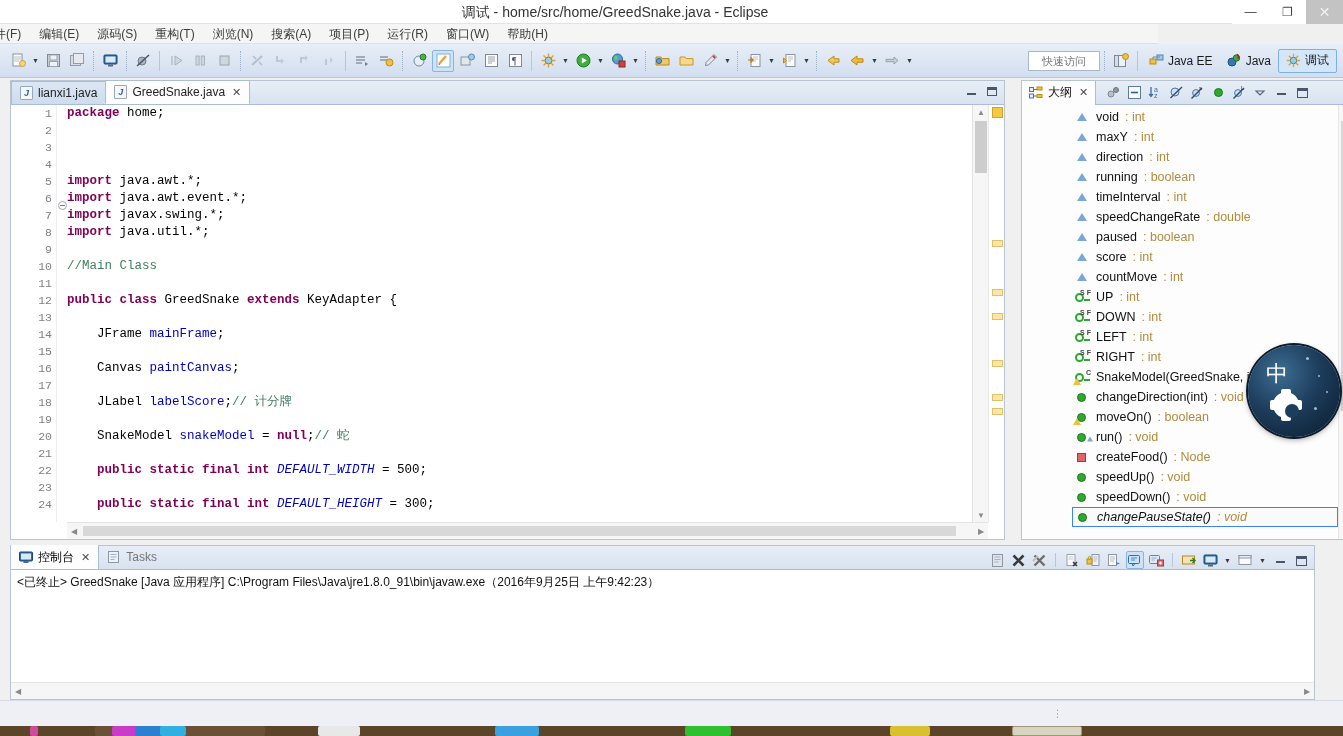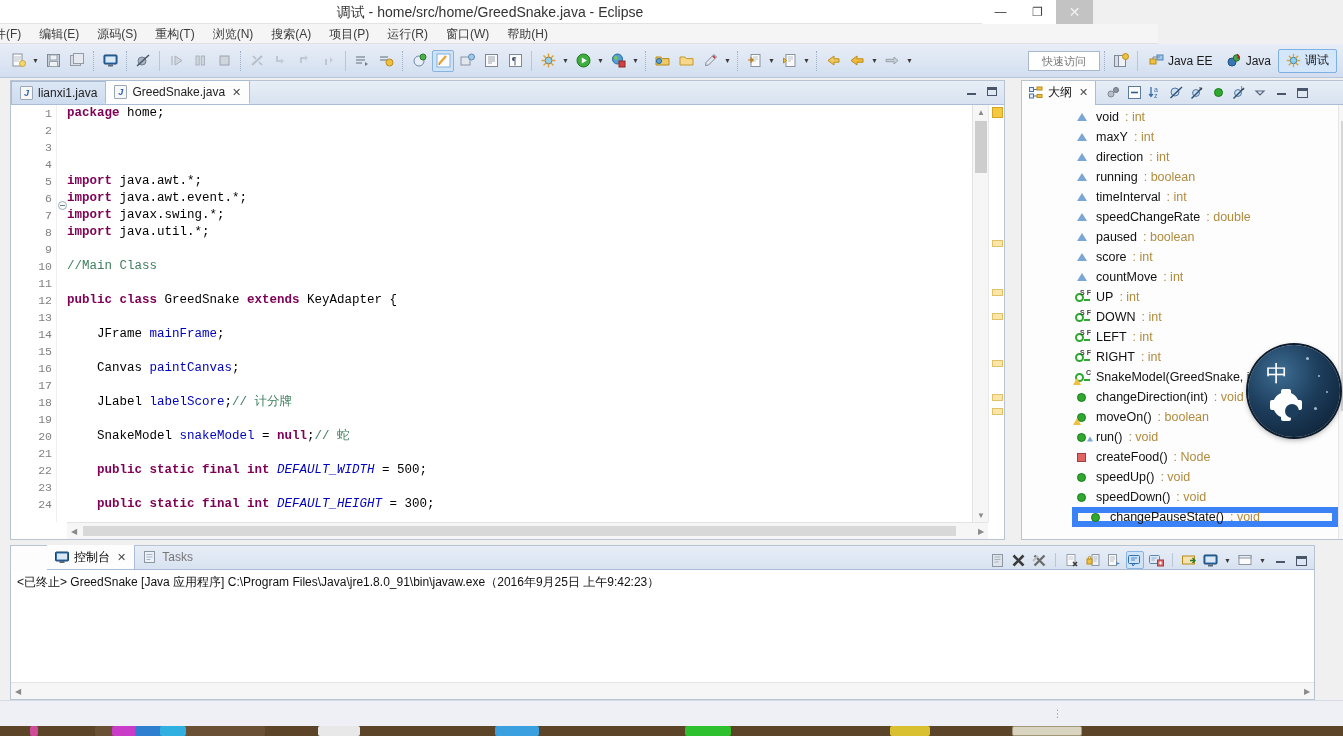--- a/index.html
+++ b/index.html
@@ -6,21 +6,21 @@
   html, body {
     width: 1343px; height: 736px;
     overflow: hidden;
     font-family: "Liberation Sans", sans-serif;
     background: #f0f0f0;
   }
   body { position: relative; }
 
   
   .titlebar {
-    position: absolute; top: 0; left: 0; width: 1093px; height: 24px;
+    position: absolute; top: 0; left: 0; width: 1343px; height: 24px;
     background: #ffffff;
     border-bottom: 1px solid #e3e3e3;
   }
   .title-text {
     position: absolute; left: 0; right: 113px; top: 0; height: 24px;
     line-height: 24px; text-align: center;
     font-size: 14px; color: #333;
   }
   .win-btns { position: absolute; right: 0; top: 0; height: 24px; display: flex; }
   .win-btn {
@@ -177,21 +177,21 @@
     font-size: 12px; color: #111; background: #fdfdfd;
     border-right: 1px solid #a9bdd6;
   }
   .oh-icons { display: flex; align-items: center; gap: 6px; margin-left: 10px; }
   .oh-ic { width: 15px; height: 15px; position: relative; }
   .outline-list { position: absolute; top: 24px; left: 0; right: 16px; bottom: 0; overflow: hidden; padding-top: 2px; }
   .oitem {
     height: 20px; display: flex; align-items: center; gap: 6px;
     padding-left: 52px; font-size: 12.5px; color: #111;
   }
-  .oitem.selected { border: 6px solid #3b82f6; background: #fafafa; margin-left: 50px; padding-left: 10px; }
+  .oitem.selected { border: 1px solid #3b82f6; background: #fafafa; margin-left: 50px; padding-left: 2px; font-style: italic; }
   .oitem .oname { color: #111; }
   .oitem .otype { color: #b08b3e; }
   .oi-ico { width: 16px; height: 14px; position: relative; flex: 0 0 16px; }
   .tri {
     width: 0; height: 0; border-left: 5px solid transparent; border-right: 5px solid transparent;
     border-bottom: 8px solid transparent; position: absolute; left: 3px; top: 3px;
   }
   .tri-o { border-bottom-color: #7aa7d4; }
   .dot-g { position: absolute; left: 3px; top: 3px; width: 9px; height: 9px; border-radius: 50%; background: #2ea82e; border: 1px solid #197a19; }
   .sq-r { position: absolute; left: 3px; top: 3px; width: 9px; height: 9px; background: #e06666; border: 1px solid #a23b3b; }
@@ -209,21 +209,21 @@
     position: absolute; right: 0; top: 24px; bottom: 0; width: 16px;
     background: #f7f7f7; border-left: 1px solid #e6e6e6;
   }
   .ovs-up, .ovs-dn { width: 16px; height: 14px; display: flex; align-items: center; justify-content: center; font-size: 8px; color: #8a8a8a; }
   .ovs-dn { position: absolute; bottom: 0; }
   .ovs-thumb { position: absolute; left: 2px; top: 16px; width: 12px; height: 290px; background: #d6d6d6; }
 
   
   .console-panel {
     position: absolute; left: 10px; top: 545px; width: 1305px; height: 155px;
-    background: #fdfdfd; border: 1px solid #b9c4d2; padding-left: 36px;
+    background: #fdfdfd; border: 1px solid #b9c4d2;
   }
   .console-head {
     height: 24px; background: linear-gradient(to bottom,#e7eef7,#d8e2f0);
     display: flex; align-items: flex-end; position: relative;
     border-bottom: 1px solid #a9bdd6;
   }
   .ctab {
     height: 24px; display: flex; align-items: center; gap: 5px; padding: 0 8px;
     font-size: 12px; background: #fdfdfd; border-right: 1px solid #a9bdd6;
   }

